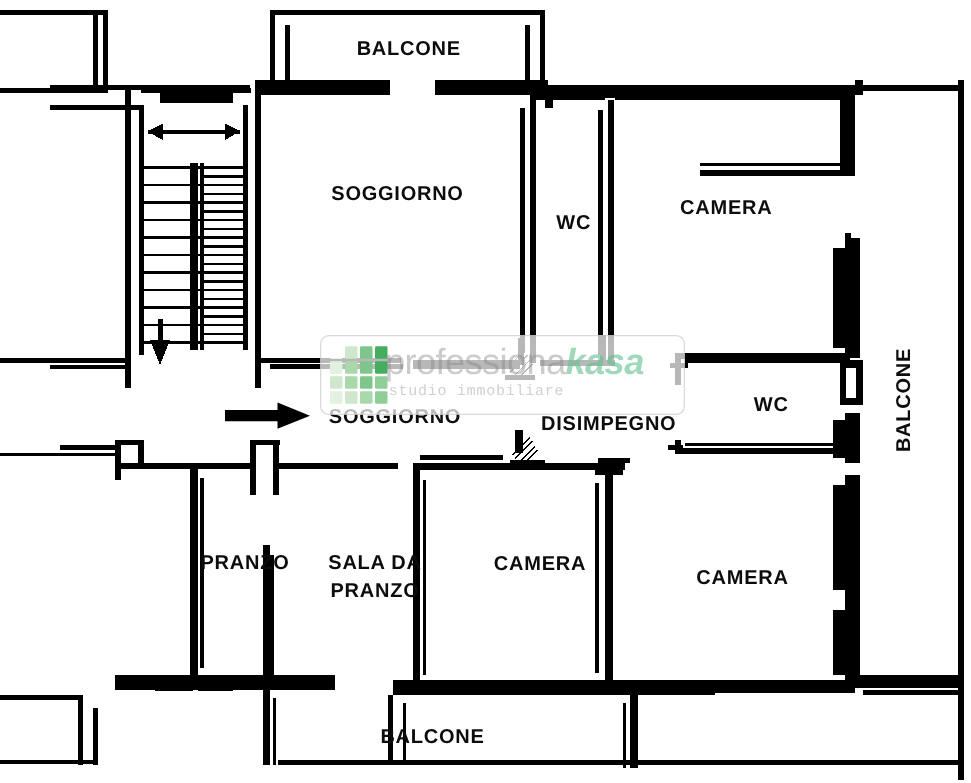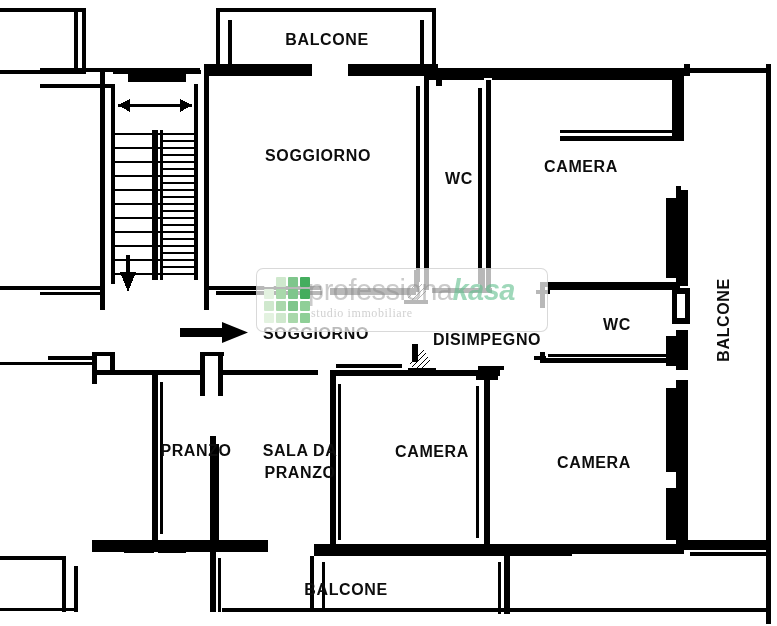--- a/index.html
+++ b/index.html
@@ -81,21 +81,21 @@
     font-weight: normal;
     letter-spacing: -0.5px;
     white-space: nowrap;
   }
   #watermark .wm-word .w1 { color: rgba(130,130,130,0.42); }
   #watermark .wm-word .w2 { color: rgba(95,190,140,0.60); font-style: italic; font-weight: bold; }
   #watermark .wm-sub {
     position: absolute;
     left: 55px;
     top: 38px;
-    font-family: Liberation Serif, serif;
+    font-family: Liberation Mono, monospace;
     font-size: 12px;
     letter-spacing: 0.6px;
     color: rgba(150,150,150,0.45);
     white-space: nowrap;
   }
 </style>
 </head>
 <body>
 
 <div id="plan-root">

